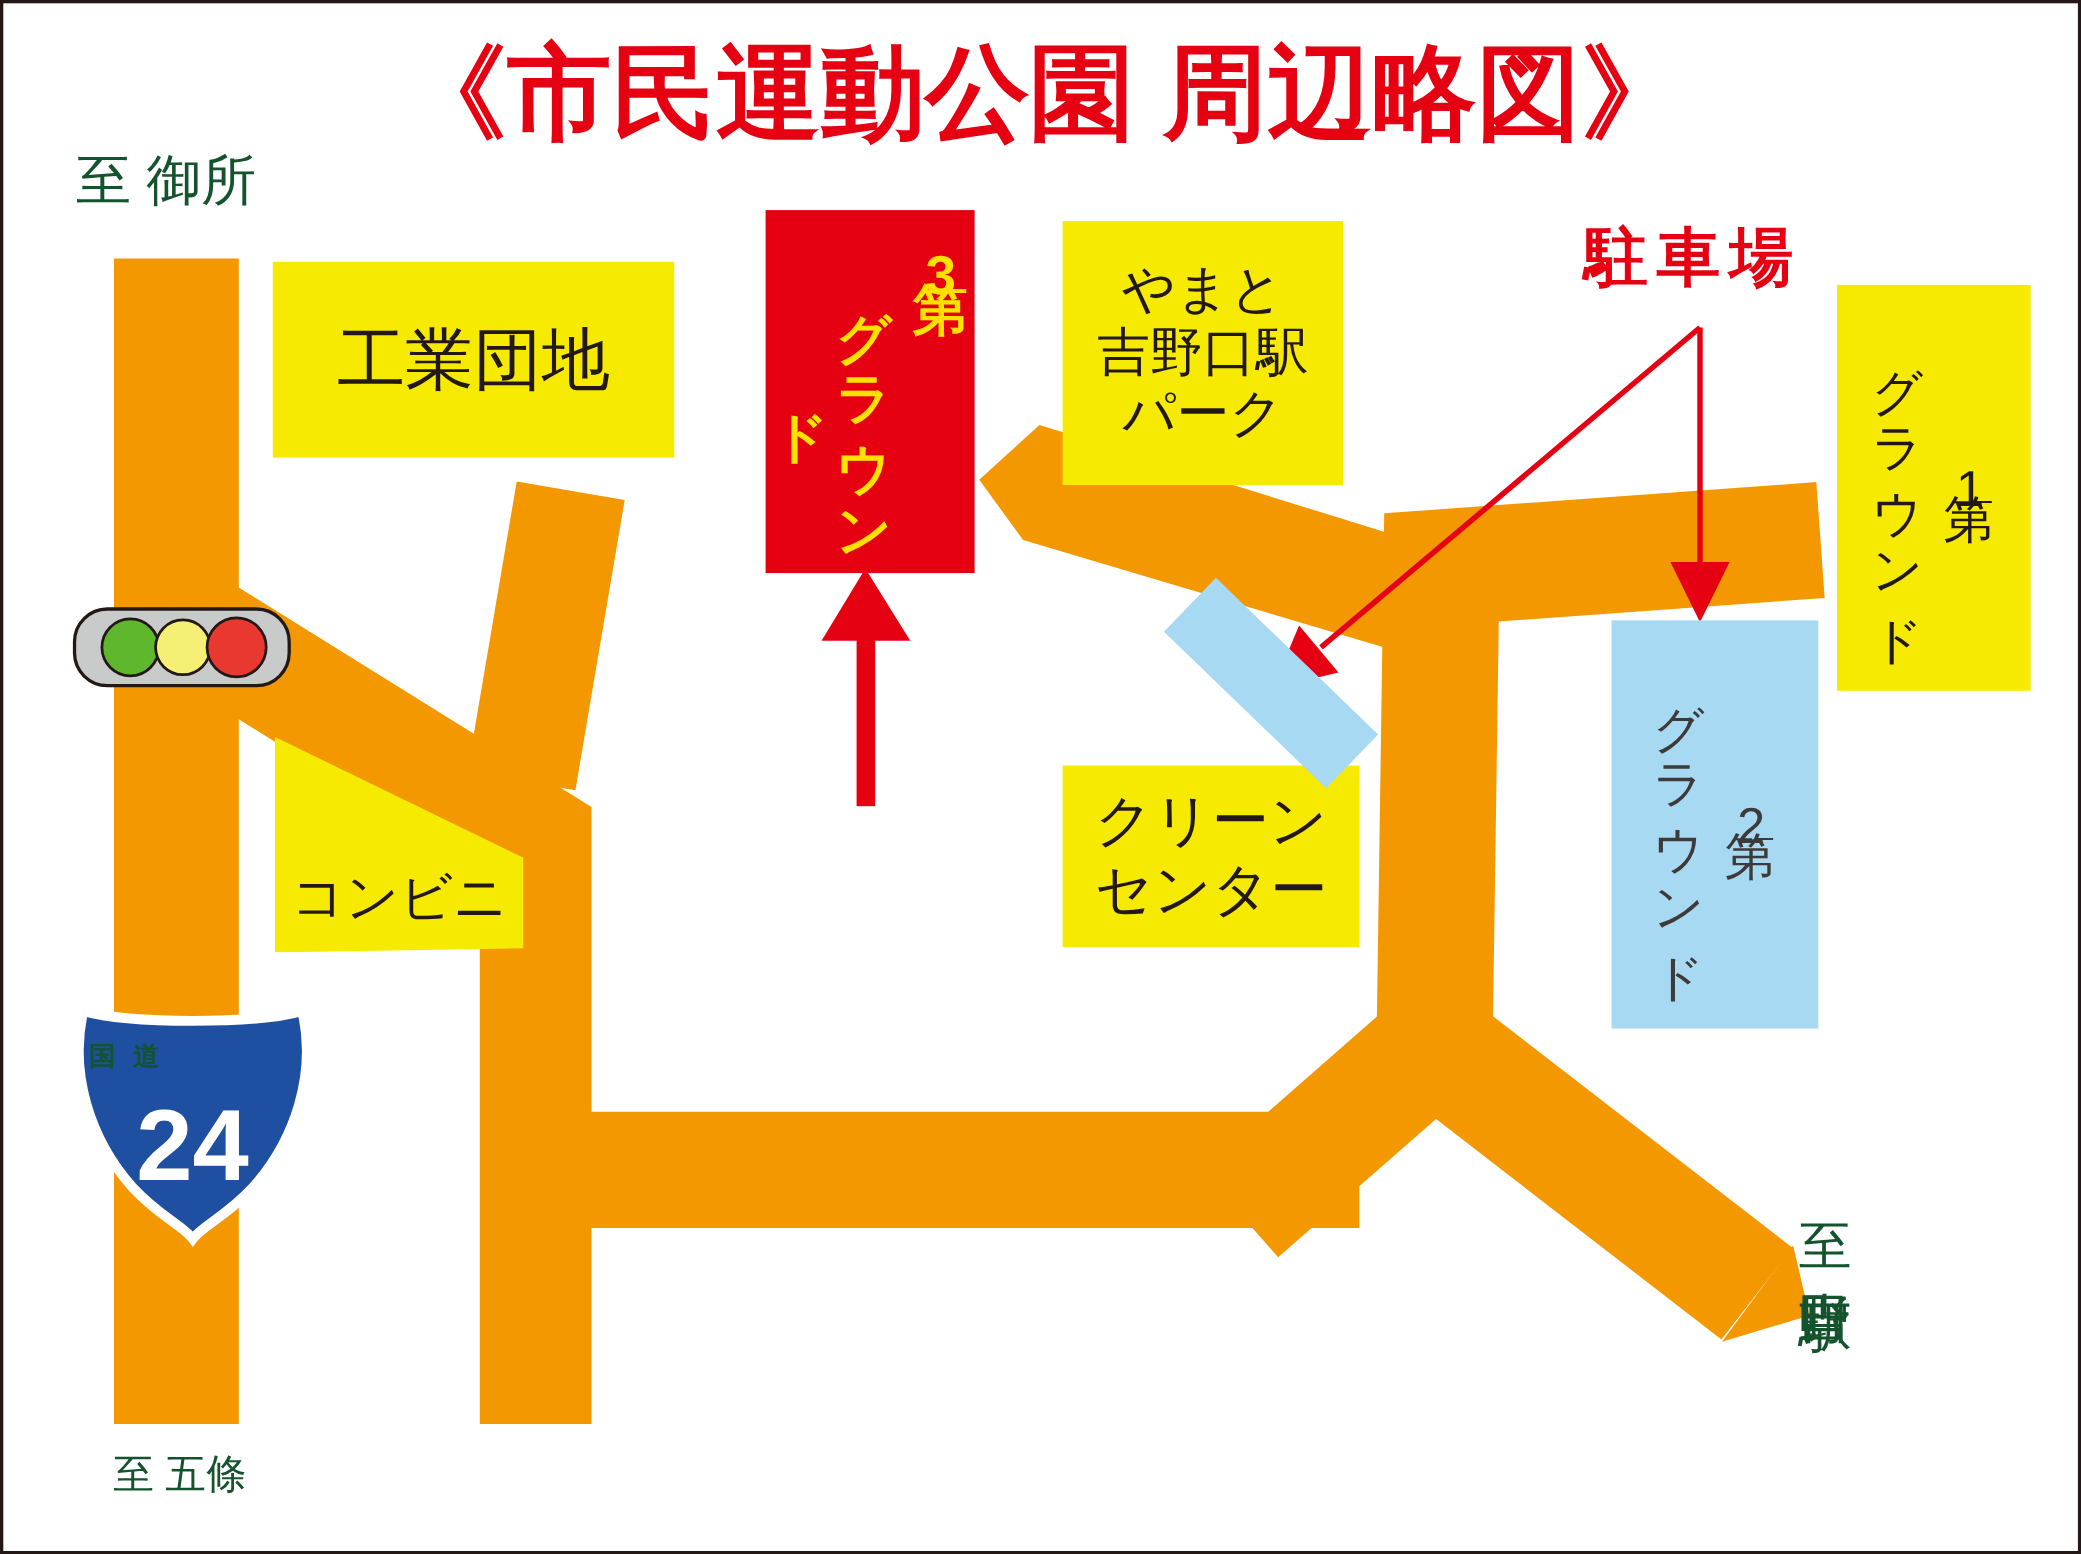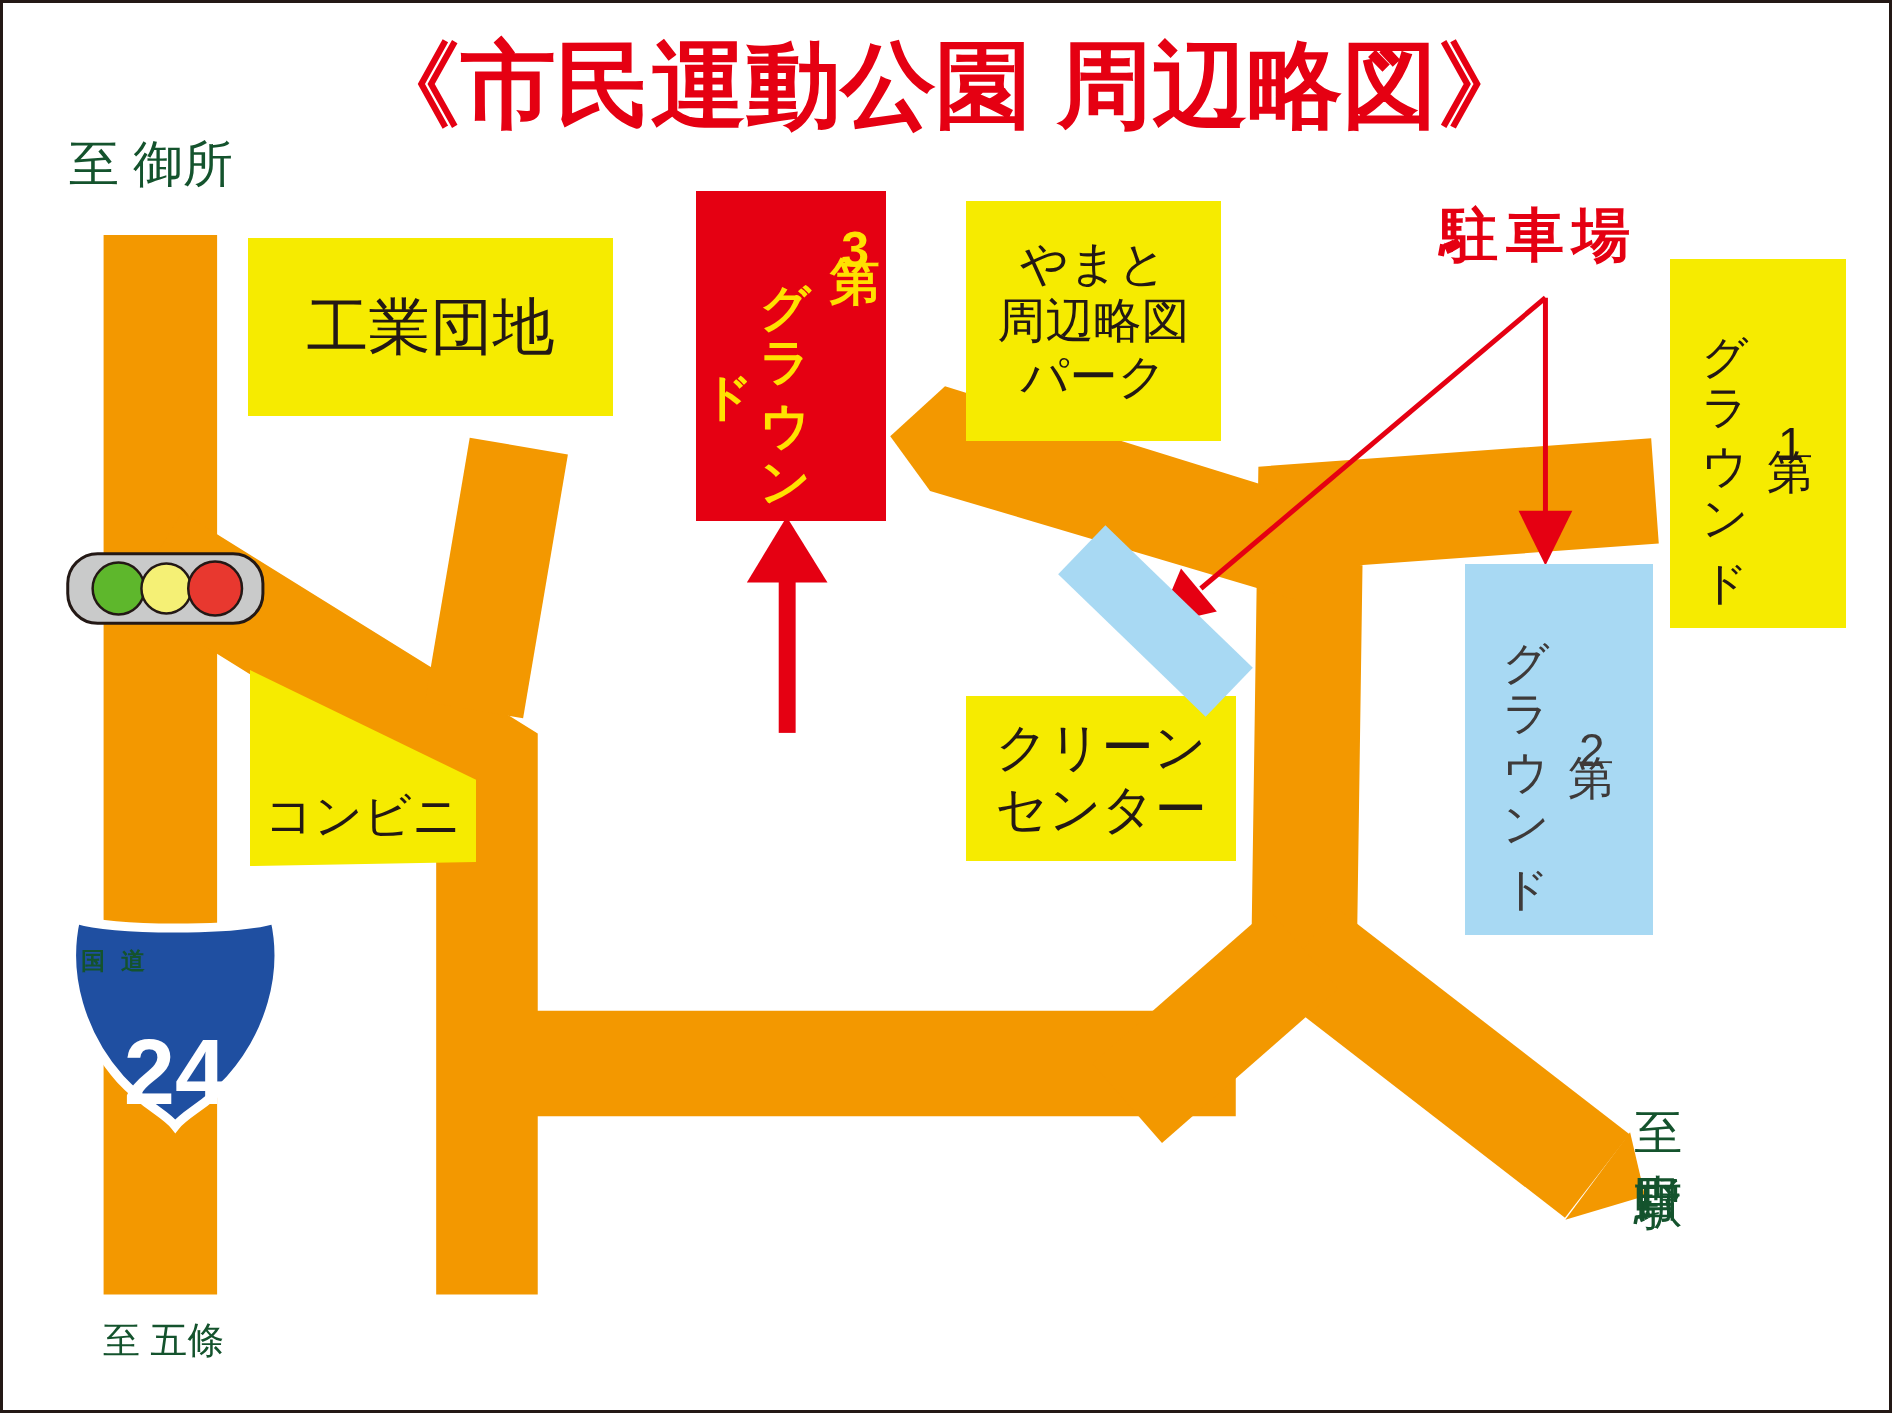--- a/index.html
+++ b/index.html
@@ -96,21 +96,21 @@
     <span class="label-in">工業団地</span>
   </div>
 
   <div class="block red-block v-pair" id="block-ground3" style="left:693px;top:188px;width:190px;height:330px;font-size:50px;">
     <span class="v-text">第3</span>
     <span class="v-text">グラウンド</span>
   </div>
 
   <div class="block yellow-block" style="left:963px;top:198px;width:255px;height:240px;font-size:48px;">
     <span class="label" style="position:static;">やまと
-周辺略図
+吉野口駅
 パーク</span>
   </div>
 
   <div class="block yellow-block v-pair" style="left:1667px;top:256px;width:176px;height:369px;font-size:46px;">
     <span class="v-text">第1</span>
     <span class="v-text">グラウンド</span>
   </div>
 
   <div class="block yellow-block" style="left:963px;top:693px;width:270px;height:165px;font-size:52px;">
     <span class="label" style="position:static;">クリーン
@@ -134,15 +134,15 @@
 
 
   <div class="label red bold" style="left:1437px;top:198px;font-size:58px;letter-spacing:8px;">駐車場</div>
 
 
   <div class="label black" style="left:84px;top:1316px;font-size:37px;margin-left:16px;">至 五條</div>
 
   <div class="label black v-text" style="left:1628px;top:1072px;height:310px;font-size:48px;letter-spacing:4px;">至 吉野口駅</div>
 
   <div class="label shield-cat" style="left:62px;top:944px;width:220px;text-align:left;font-size:24px;color:#14532d;font-weight:bold;">国道</div>
-  <div class="label bold" style="left:62px;top:985px;width:220px;text-align:center;font-size:92px;color:#ffffff;margin-top:30px;">24</div>
+  <div class="label bold" style="left:62px;top:985px;width:220px;text-align:center;font-size:92px;color:#ffffff;">24</div>
 
 </div>
 
 </body></html>

